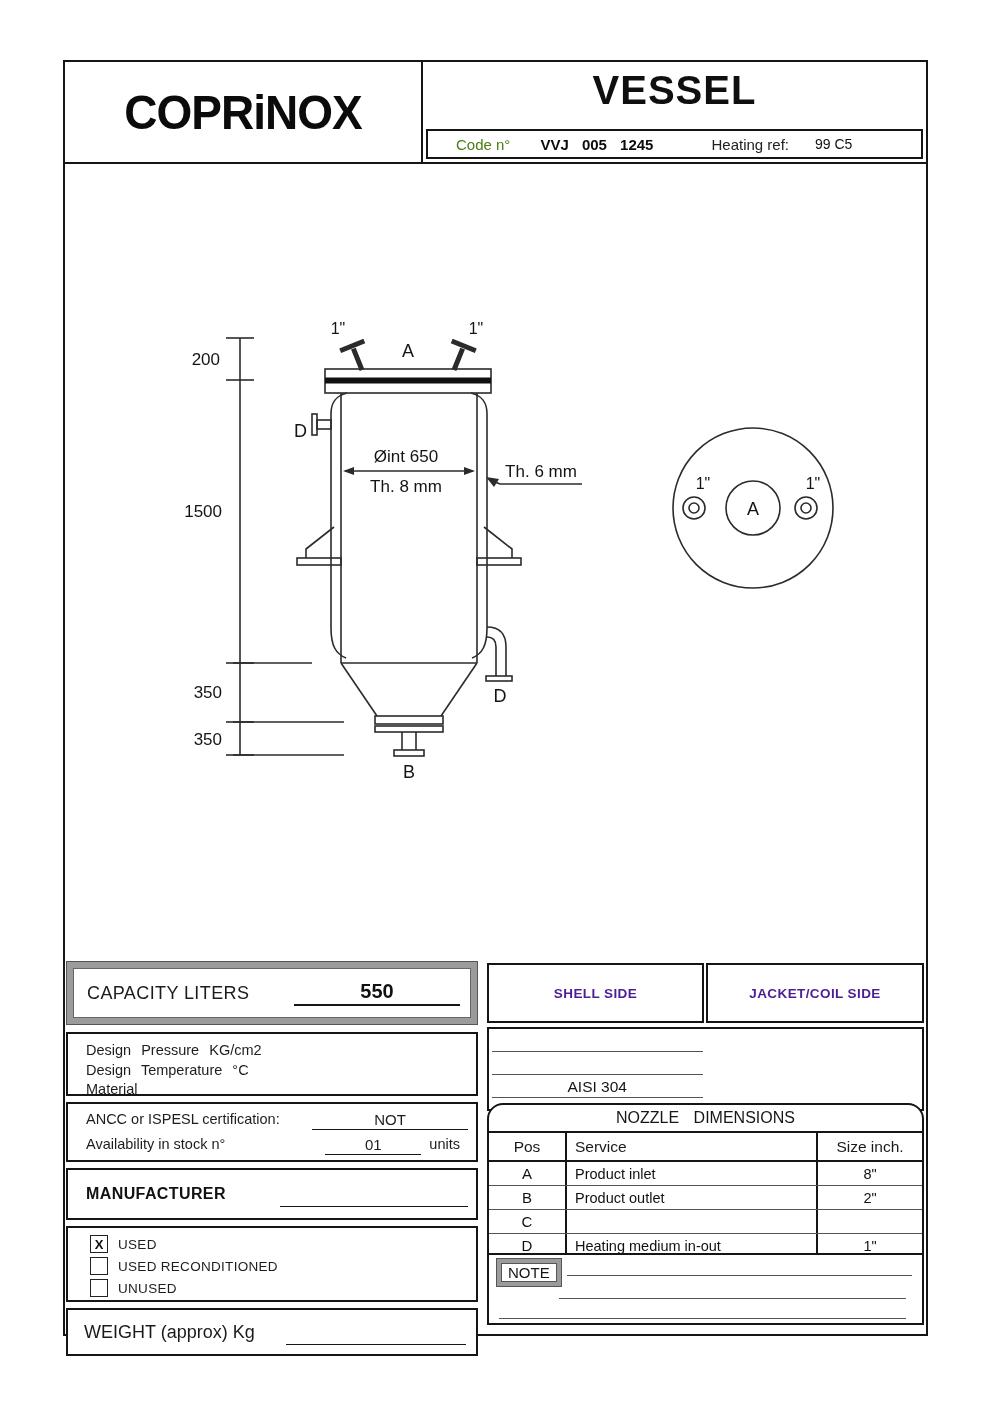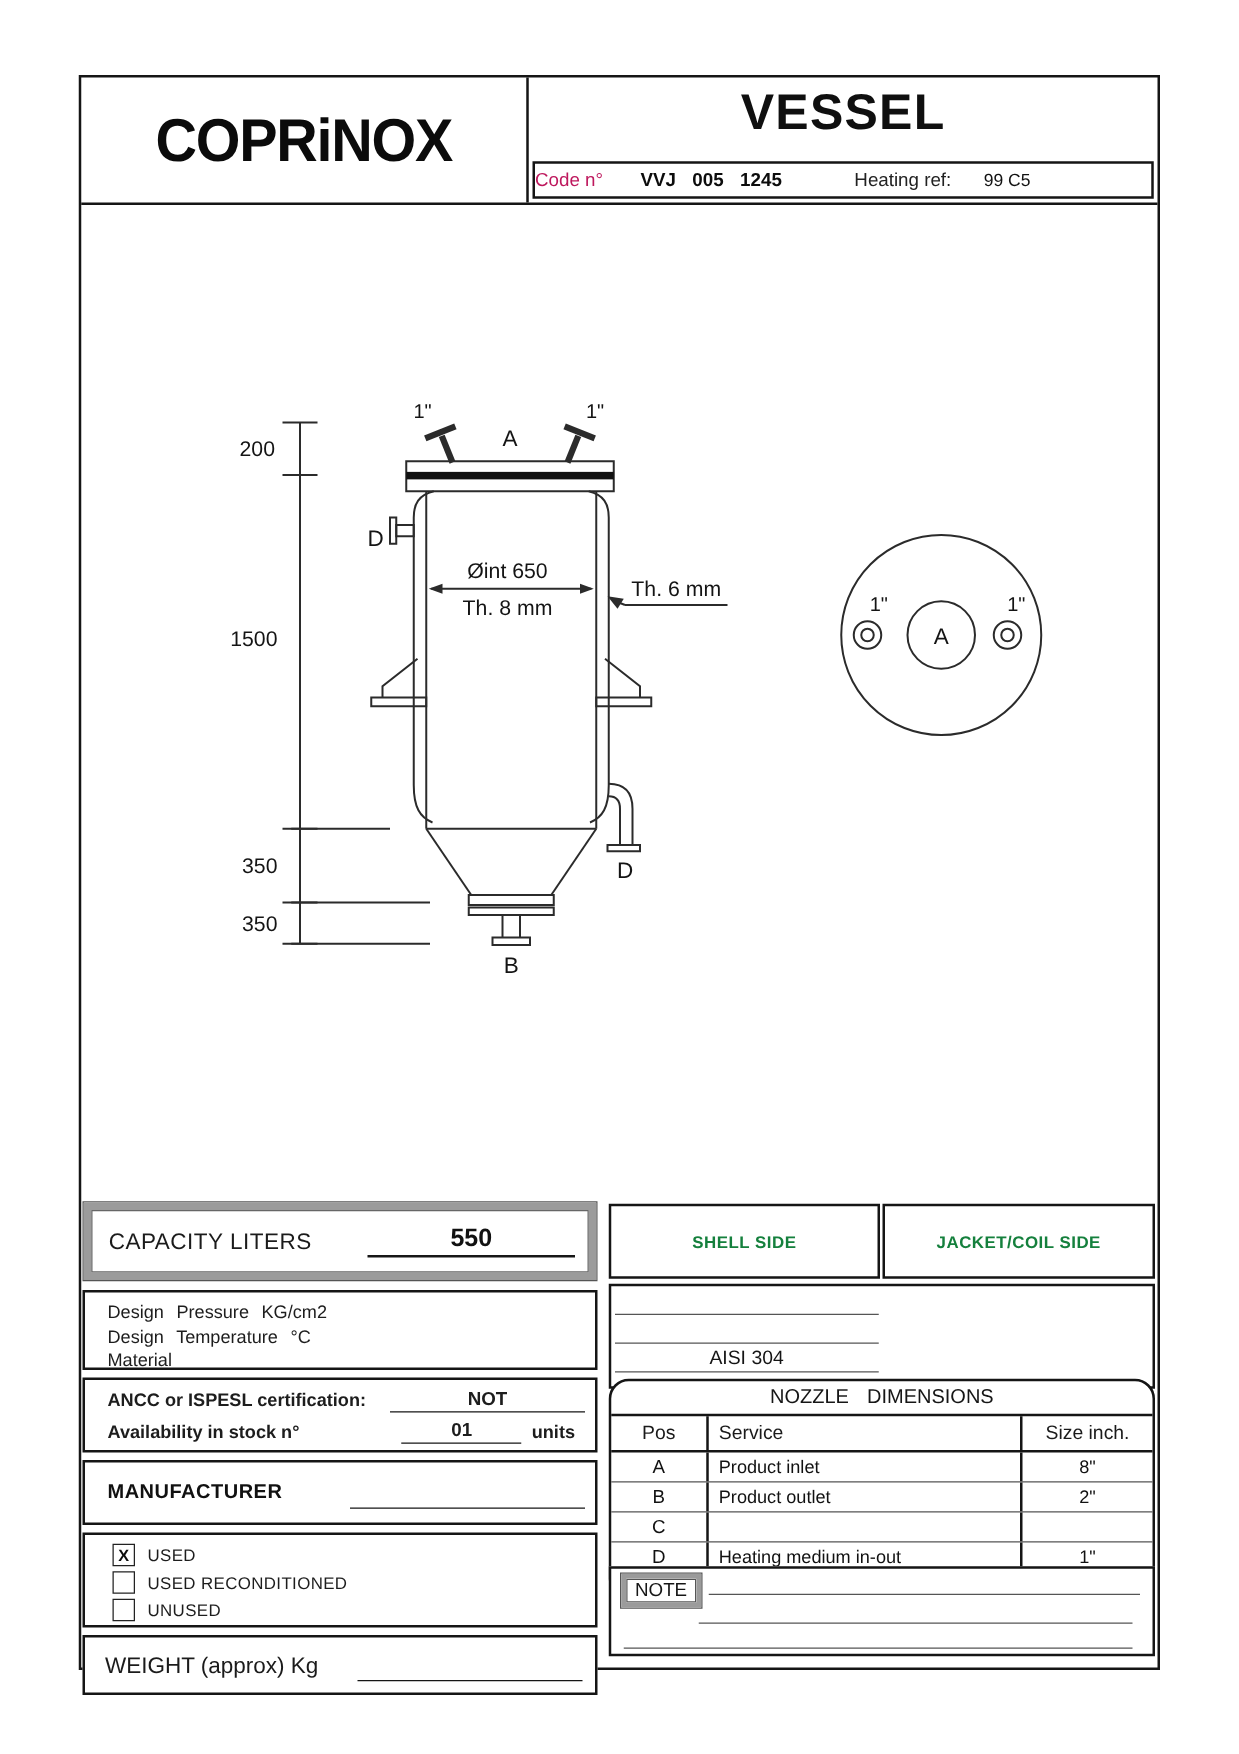--- a/index.html
+++ b/index.html
@@ -7,61 +7,61 @@
   .page{position:relative;width:991px;height:1403px;background:#fff;overflow:hidden;}
 
   
   .main-frame{position:absolute;left:63px;top:60px;width:861px;height:1272px;border:2px solid #151515;}
   .header{display:flex;height:100px;border-bottom:2px solid #151515;}
   .logo-cell{width:356px;border-right:2px solid #151515;display:flex;align-items:center;justify-content:center;}
   .logo-text{font-size:46px;font-weight:900;letter-spacing:-1px;color:#0b0b0b;transform:scaleY(1.05);}
   .title-cell{flex:1;position:relative;}
   .doc-title{position:absolute;top:6px;left:0;right:0;text-align:center;font-size:40px;font-weight:bold;letter-spacing:1px;color:#0f0f0f;}
   .code-row{position:absolute;left:3px;right:3px;bottom:3px;height:26px;border:2px solid #151515;display:flex;align-items:center;font-size:15px;}
-  .code-label{color:#be185d;}
+  .code-label{margin-left:28px;color:#4d7c0f;}
   .code-value{margin-left:30px;font-weight:bold;word-spacing:9px;color:#0c0c0c;}
   .loc-label{margin-left:58px;color:#222;}
   .loc-value{margin-left:26px;font-size:14px;color:#111;}
 
   
   .drawing-svg{position:absolute;left:63px;top:162px;}
   .drawing-svg text{font-family:"Liberation Sans",sans-serif;fill:#141414;stroke:none;}
 
   
   .abs{position:absolute;margin-top:30px;}
   .blackbox{border:2px solid #151515;background:#fff;box-sizing:border-box;}
   .capacity-outer{left:66px;top:931px;width:412px;height:64px;border:1px solid #555;box-sizing:border-box;}
   .capacity-gray{position:absolute;inset:0;border:6px solid #9b9b9b;box-sizing:border-box;}
   .capacity-inner{position:absolute;inset:0;border:1px solid #666;box-sizing:border-box;display:flex;align-items:center;padding-left:13px;}
   .capacity-label{font-size:18px;letter-spacing:0.4px;color:#1b1b1b;}
   .capacity-value{margin-left:auto;margin-right:10px;width:166px;text-align:center;font-size:20px;font-weight:bold;border-bottom:2px solid #161616;padding-bottom:1px;}
 
   .specs-box{left:66px;top:1002px;width:412px;height:64px;padding:7px 0 0 18px;font-size:14.5px;line-height:19.5px;word-spacing:6px;color:#1d1d1d;}
   .cert-box{left:66px;top:1072px;width:412px;height:60px;padding:7px 0 0 18px;font-size:14.5px;color:#1d1d1d;}
-  .cert-row{display:flex;align-items:center;margin-bottom:6px;font-weight:bold;}
+  .cert-row{display:flex;align-items:flex-start;margin-bottom:6px;}
   .u-line{border-bottom:1.5px solid #161616;text-align:center;padding-bottom:1px;}
   .cert-val{margin-left:auto;margin-right:8px;width:156px;font-size:15px;}
   .stock-val{margin-left:auto;margin-right:8px;width:96px;font-size:15px;}
   .stock-units{margin-right:16px;}
 
   .manu-box{left:66px;top:1138px;width:412px;height:52px;display:flex;align-items:center;padding-left:18px;}
   .manu-label{font-weight:bold;font-size:16px;letter-spacing:0.4px;}
   .manu-line{margin-left:auto;margin-right:8px;width:188px;border-bottom:1.5px solid #161616;align-self:flex-end;margin-bottom:11px;}
 
   .cond-box{left:66px;top:1196px;width:412px;height:76px;padding:7px 0 0 22px;}
   .cond-row{display:flex;align-items:center;margin-bottom:4px;}
   .checkbox{width:16px;height:16px;border:1.5px solid #222;margin-right:10px;display:flex;align-items:center;justify-content:center;font-size:13px;font-weight:bold;color:#0c0c0c;}
   .cond-label{font-size:13.5px;letter-spacing:0.3px;color:#1d1d1d;}
 
   .weight-box{left:66px;top:1278px;width:412px;height:48px;display:flex;align-items:center;padding-left:16px;}
   .weight-label{font-size:18px;color:#1b1b1b;}
   .weight-line{margin-left:auto;margin-right:10px;width:180px;border-bottom:1.5px solid #161616;align-self:flex-end;margin-bottom:9px;}
 
   
-  .side-hdr{display:flex;align-items:center;justify-content:center;font-weight:bold;font-size:13.5px;letter-spacing:0.4px;color:#15803d;}
+  .side-hdr{display:flex;align-items:center;justify-content:center;font-weight:bold;font-size:13.5px;letter-spacing:0.4px;color:#4c1d95;}
   .shell-hdr{left:487px;top:933px;width:217px;height:60px;}
   .jacket-hdr{left:706px;top:933px;width:218px;height:60px;}
   .materials-box{left:487px;top:997px;width:437px;height:84px;display:grid;grid-template-columns:1fr 1fr;}
   .mat-cell{padding-top:0;}
   .mat-cell.right{border-left:2px solid #151515;}
   .mat-line{height:21px;border-bottom:1px solid #555;margin:0 3px;display:flex;align-items:flex-end;justify-content:center;font-size:15.5px;color:#141414;padding-bottom:1px;}
 
   .nozzle-box{left:487px;top:1073px;width:437px;height:176px;border-radius:16px;}
   .nozzle-title{height:26px;border-bottom:2px solid #151515;display:flex;align-items:center;justify-content:center;font-size:16px;word-spacing:10px;color:#161616;}
   .nz-grid{display:grid;grid-template-columns:78px 251px 1fr;}

